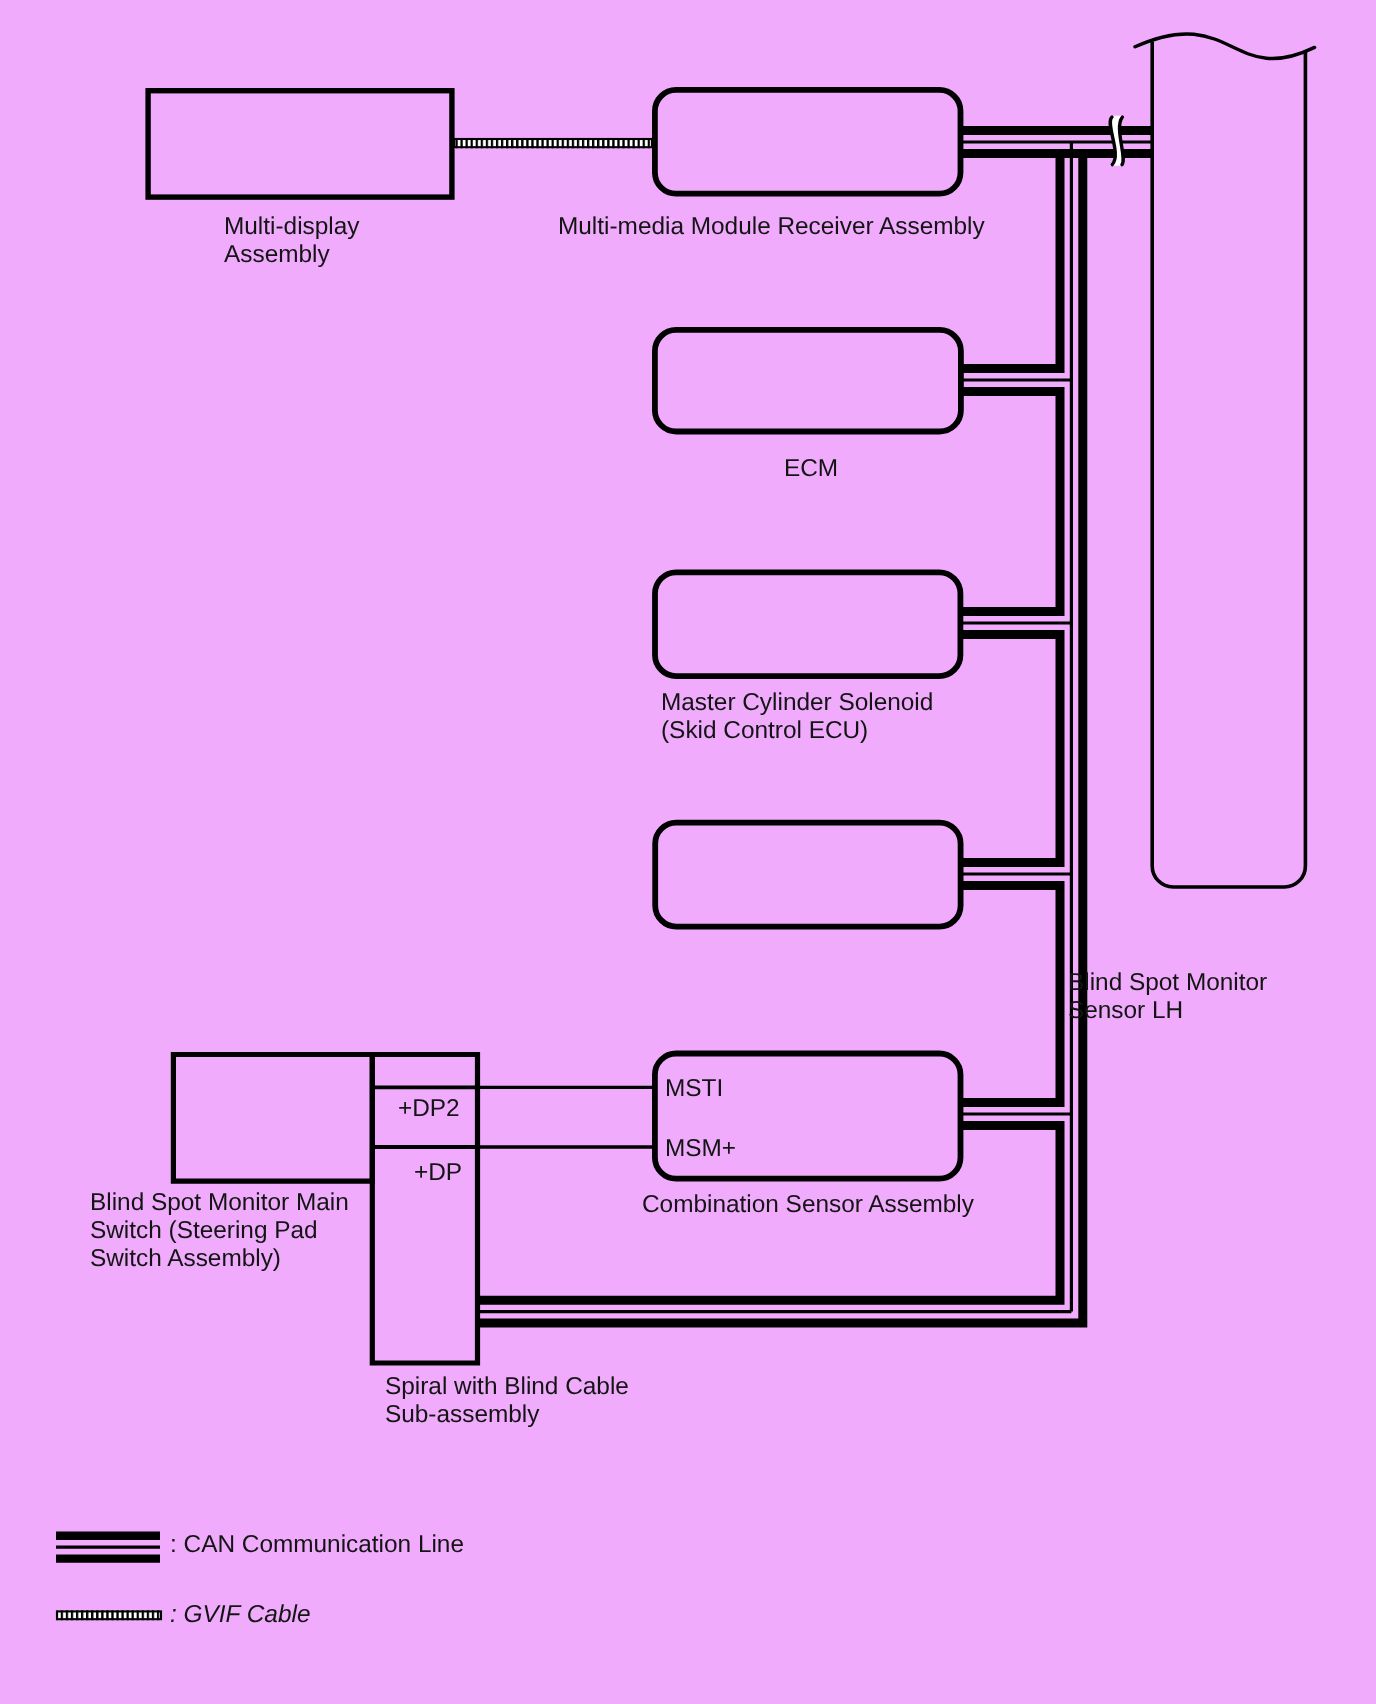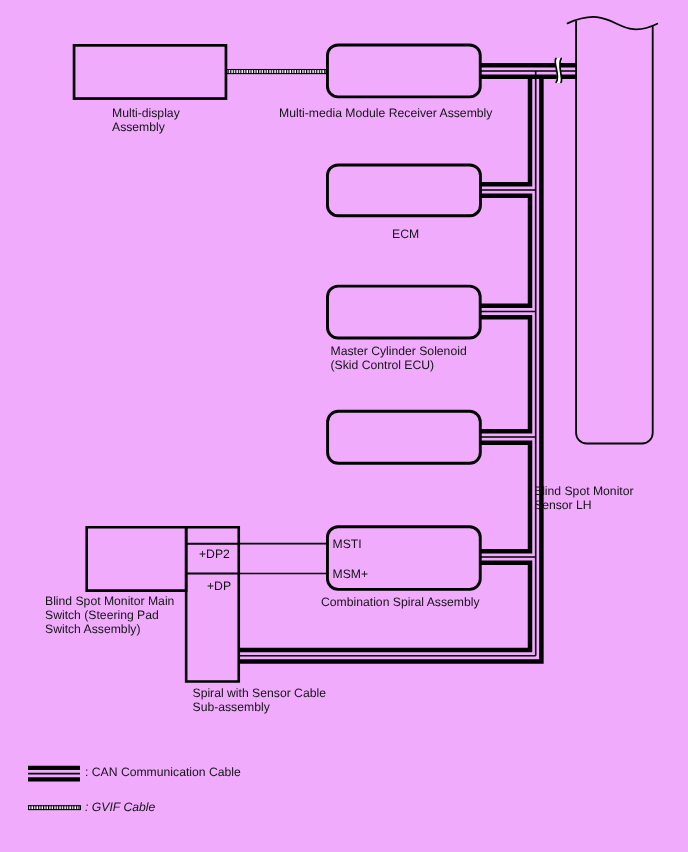--- a/index.html
+++ b/index.html
@@ -61,29 +61,29 @@
       </g>
     </g>
   </svg>
 
   <div class="lbl" style="left:112.0px;top:106.0px;">Multi-display
 Assembly</div>
   <div class="lbl" style="left:279px;top:106.0px;">Multi-media Module Receiver Assembly</div>
   <div class="lbl" style="left:392.0px;top:227.0px;">ECM</div>
   <div class="lbl" style="left:330.5px;top:344.0px;">Master Cylinder Solenoid
 (Skid Control ECU)</div>
-  <div class="lbl" style="left:321.0px;top:595.0px;">Combination Spiral Assembly</div>
+  <div class="lbl" style="left:321.0px;top:595.0px;">Combination Sensor Assembly</div>
   <div class="lbl" style="left:45px;top:594.0px;">Blind Spot Monitor Main
 Switch (Steering Pad
 Switch Assembly)</div>
-  <div class="lbl" style="left:192.5px;top:686.0px;">Spiral with Sensor Cable
+  <div class="lbl" style="left:192.5px;top:686.0px;">Spiral with Blind Cable
 Sub-assembly</div>
   <div class="lbl" style="left:534px;top:449.5px;margin-top:34px;">Blind Spot Monitor
 Sensor LH</div>
 
   <div class="lbl" style="left:332.5px;top:537px;">MSTI</div>
   <div class="lbl" style="left:332.5px;top:567px;">MSM+</div>
   <div class="lbl" style="left:199px;top:547px;">+DP2</div>
   <div class="lbl" style="left:207px;top:579px;">+DP</div>
 
-  <div class="lbl" style="left:85.0px;top:765.0px;">: CAN Communication Cable</div>
+  <div class="lbl" style="left:85.0px;top:765.0px;">: CAN Communication Line</div>
   <div class="lbl" style="left:85.0px;top:800.0px;font-style:italic;">: GVIF Cable</div>
 </div>
 
 </body></html>

